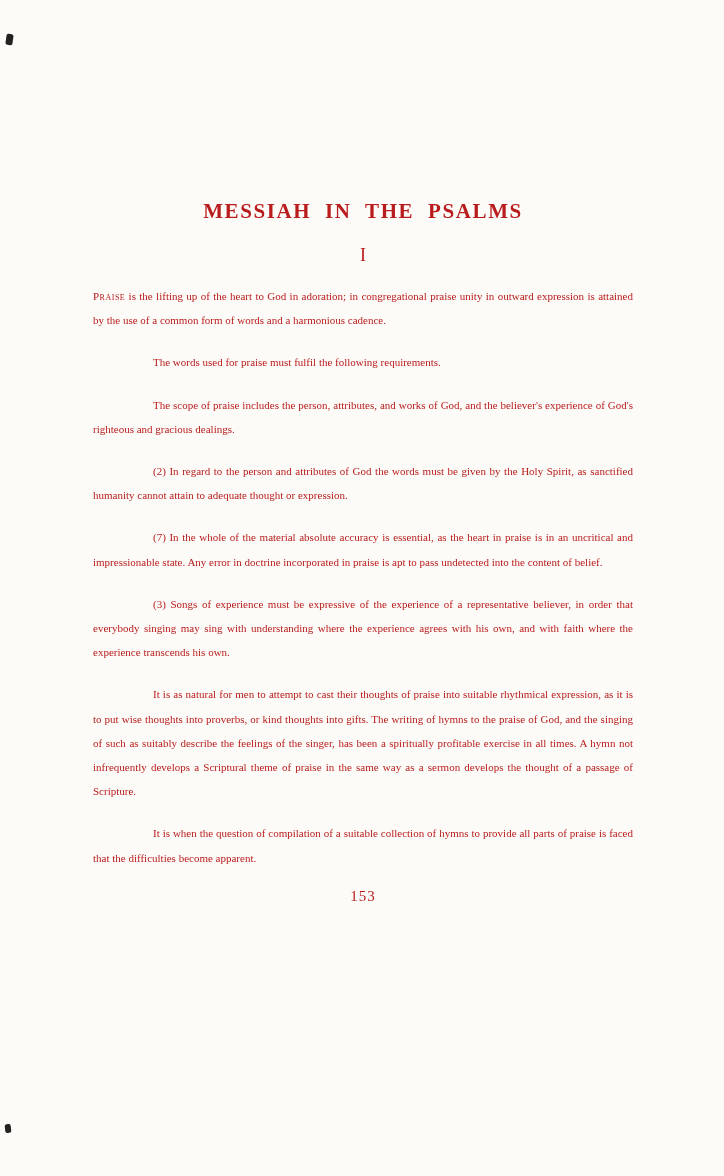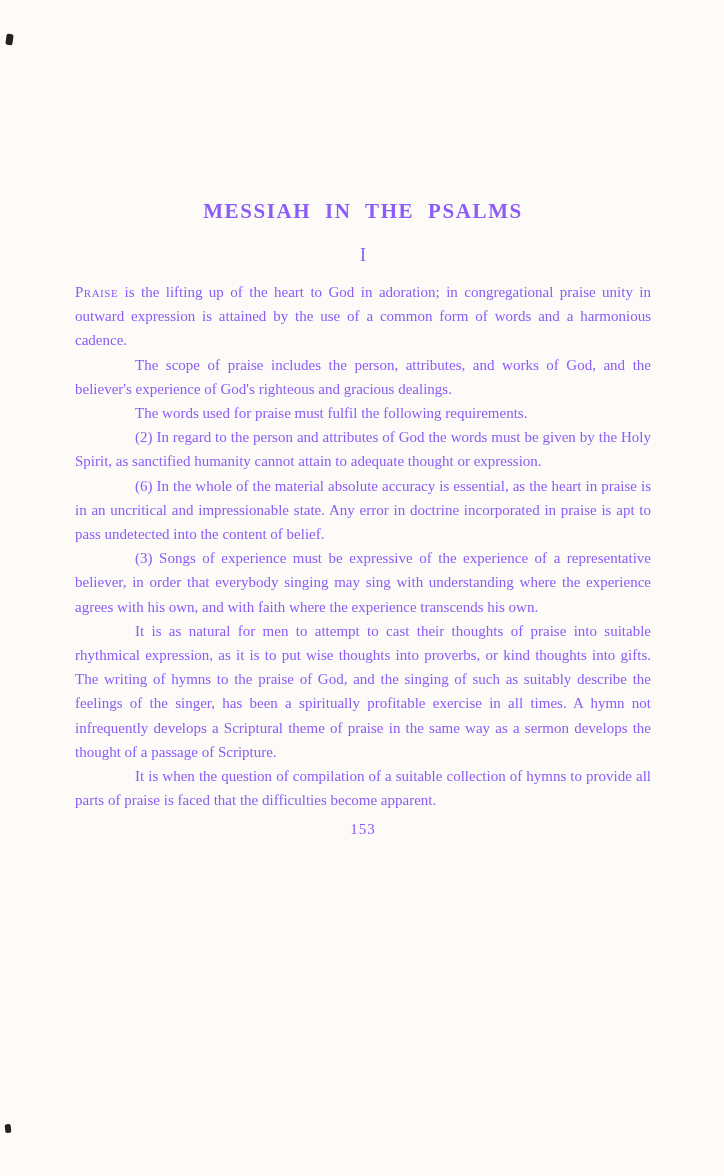--- a/index.html
+++ b/index.html
@@ -6,21 +6,21 @@
     margin: 0;
     padding: 0;
     background: #e9e7e2;
   }
   .page {
     position: relative;
     width: 724px;
     height: 1176px;
     margin: 0 auto;
     background: #fcfbf8;
-    color: #8b5cf6;
+    color: #b91c1c;
     font-family: "Liberation Serif", "DejaVu Serif", serif;
     overflow: hidden;
     box-sizing: border-box;
   }
   .scan-mark {
     position: absolute;
     background: #242220;
     border-radius: 2px;
   }
   .scan-mark.top    { left: 6px;  top: 34px;   width: 7px; height: 11px; transform: rotate(8deg); }
@@ -41,22 +41,22 @@
     word-spacing: 7px;
     line-height: 26px;
   }
   .numeral {
     margin: 20px 0 14px 0;
     text-align: center;
     font-size: 18px;
     line-height: 22px;
   }
   .body-text p {
-    margin: 0;
-    font-size: 15px;
+    margin: 18px;
+    font-size: 11px;
     line-height: 24.2px;
     text-align: justify;
     text-indent: 60px;
   }
   .body-text p.first {
     text-indent: 0;
   }
   .lead-word {
     font-variant: small-caps;
     letter-spacing: 0.5px;
@@ -80,27 +80,27 @@
   <div class="content">
 
     <h1 class="title">MESSIAH IN THE PSALMS</h1>
 
     <div class="numeral">I</div>
 
     <div class="body-text">
 
       <p class="first"><span class="lead-word">Praise</span><span> is the lifting up of the heart to God in adoration; in congregational praise unity in outward expression is attained by the use of a common form of words and a harmonious cadence.</span></p>
 
+      <p>The words used for praise must fulfil the following requirements.</p>
+
       <p>The scope of praise includes the person, attributes, and works of God, and the believer's experience of God's righteous and gracious dealings.</p>
-
-      <p>The words used for praise must fulfil the following requirements.</p>
 
       <p>(2) In regard to the person and attributes of God the words must be given by the Holy Spirit, as sanctified humanity cannot attain to adequate thought or expression.</p>
 
-      <p>(6) In the whole of the material absolute accuracy is essential, as the heart in praise is in an uncritical and impressionable state. Any error in doctrine incorporated in praise is apt to pass undetected into the content of belief.</p>
+      <p>(7) In the whole of the material absolute accuracy is essential, as the heart in praise is in an uncritical and impressionable state. Any error in doctrine incorporated in praise is apt to pass undetected into the content of belief.</p>
 
       <p>(3) Songs of experience must be expressive of the experience of a representative believer, in order that everybody singing may sing with understanding where the experience agrees with his own, and with faith where the experience transcends his own.</p>
 
       <p>It is as natural for men to attempt to cast their thoughts of praise into suitable rhythmical expression, as it is to put wise thoughts into proverbs, or kind thoughts into gifts. The writing of hymns to the praise of God, and the singing of such as suitably describe the feelings of the singer, has been a spiritually profitable exercise in all times. A hymn not infrequently develops a Scriptural theme of praise in the same way as a sermon develops the thought of a passage of Scripture.</p>
 
       <p>It is when the question of compilation of a suitable collection of hymns to provide all parts of praise is faced that the difficulties become apparent.</p>
 
     </div>
 
     <div class="folio">153</div>

